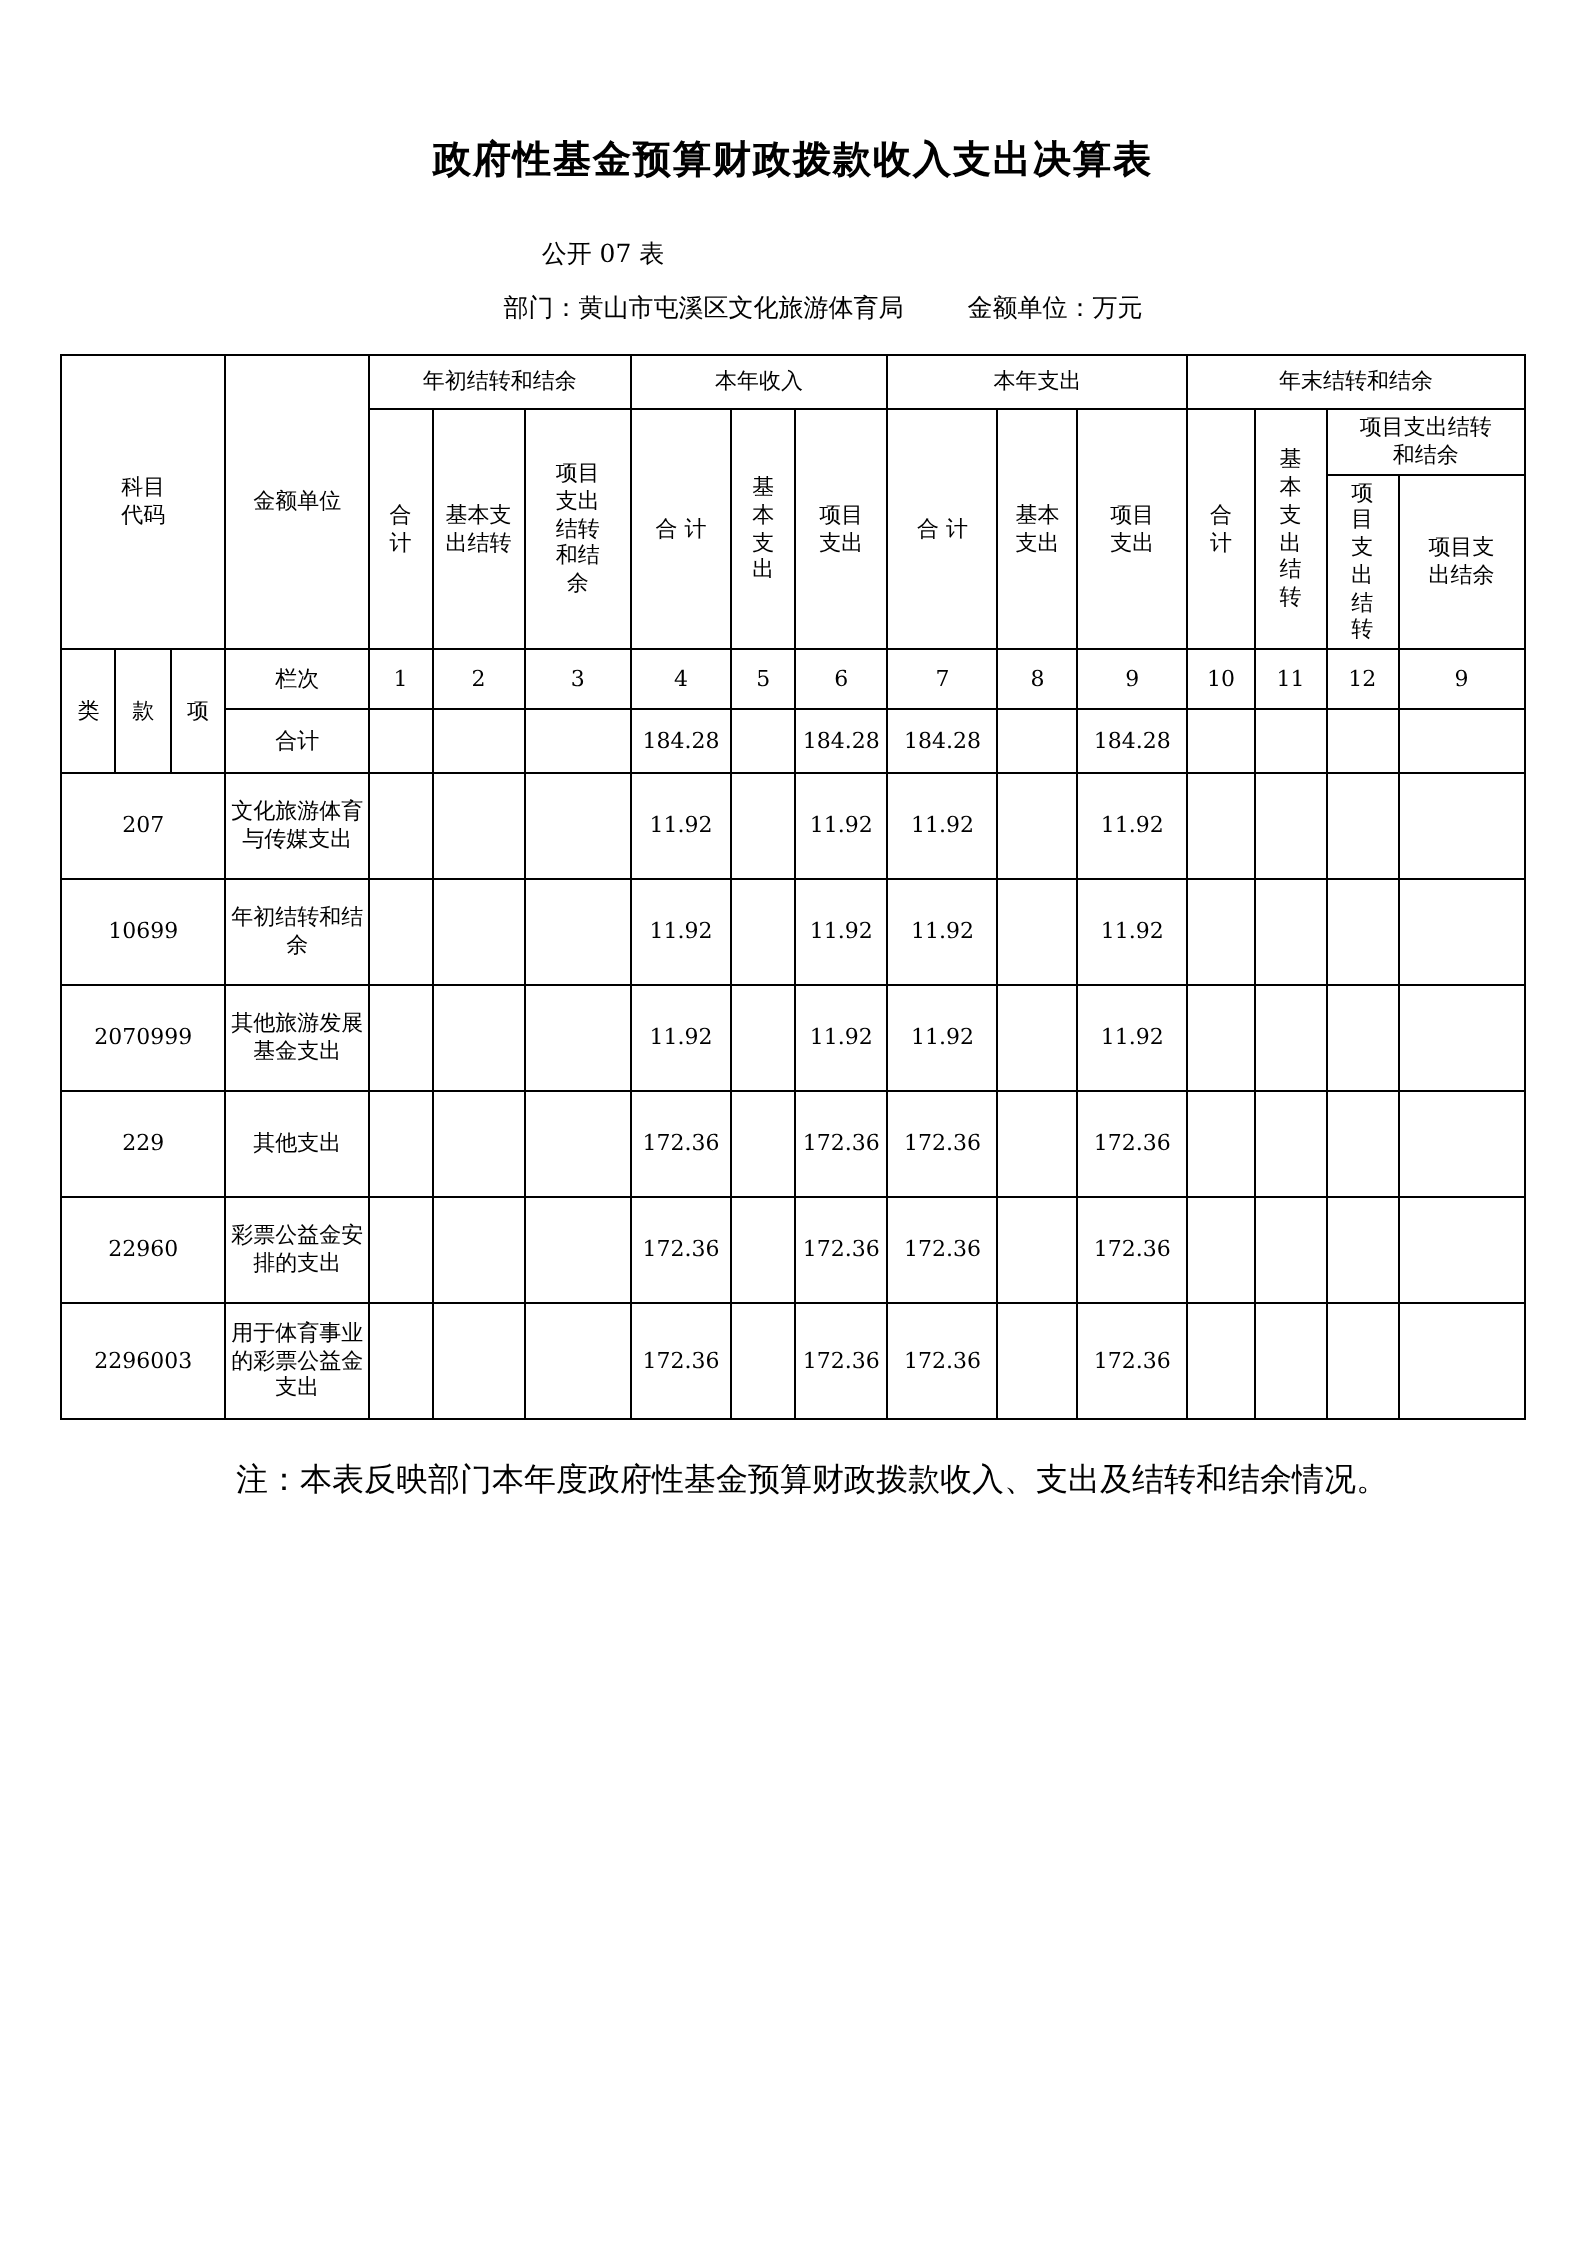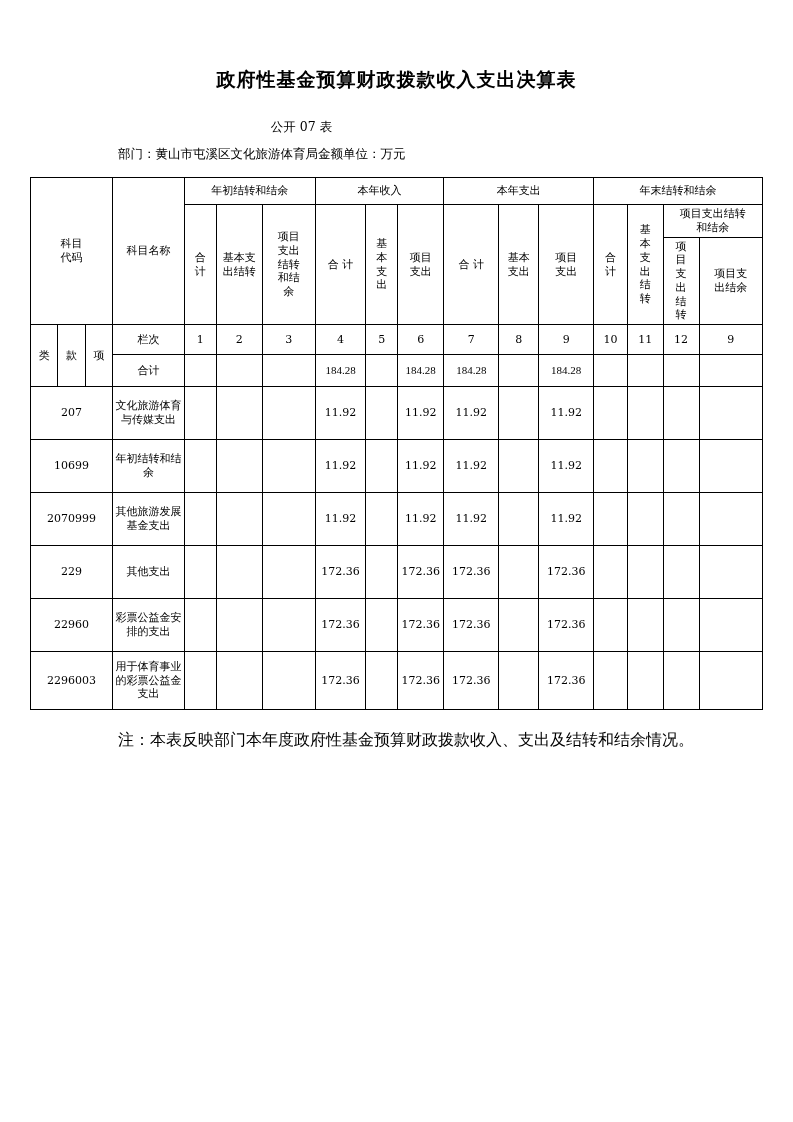--- a/index.html
+++ b/index.html
@@ -33,24 +33,25 @@
   .subtitle-row {
     margin-top: 26px;
     text-align: center;
     font-size: 12.5px;
     font-family: "DejaVu Serif", "Liberation Serif", serif;
     padding-right: 190px;
   }
   .meta-row {
     margin-top: 10px;
     display: flex;
-    justify-content: flex-start;
+    justify-content: center;
     font-size: 12.5px;
     font-family: "DejaVu Serif", "Liberation Serif", serif;
     padding: 0 58px 0 88px;
+    gap: 32px;
   }
   table.budget {
     margin-top: 14px;
     border-collapse: collapse;
     width: 733px;
     margin-left: 0px;
     table-layout: fixed;
     font-family: "DejaVu Serif", "Liberation Serif", serif;
   }
   table.budget td, table.budget th {
@@ -75,21 +76,20 @@
   }
   .name-head {
     font-size: 12.5px;
   }
   .row-label {
     font-size: 12px;
   }
   .total-row td {
     font-weight: bold;
     font-size: 11.5px;
-    font-family: Liberation Serif, serif;
   }
   .num {
     font-size: 11px;
     text-align: center;
   }
   td.name-cell {
     text-align: left;
     padding-left: 5px;
     font-size: 11.5px;
     line-height: 1.45;
@@ -140,21 +140,21 @@
       <col style="width:52px">
       <col style="width:32px">
       <col style="width:34px">
       <col style="width:34px">
       <col style="width:60px">
     </colgroup>
     <tbody>
 
       <tr class="h-row-1">
         <td colspan="3" rowspan="4" class="code-head">科目<br>代码</td>
-        <td rowspan="4" class="name-head">科目名称</td>
+        <td rowspan="4" class="name-head">金额单位</td>
         <td colspan="3" class="grp-head">年初结转和结余</td>
         <td colspan="3" class="grp-head">本年收入</td>
         <td colspan="3" class="grp-head">本年支出</td>
         <td colspan="4" class="grp-head">年末结转和结余</td>
       </tr>
       <tr class="h-row-2">
         <td rowspan="3" class="vtext">合<br>计</td>
         <td rowspan="3" class="vtext">基本支<br>出结转</td>
         <td rowspan="3" class="vtext">项目<br>支出<br>结转<br>和结<br>余</td>
         <td rowspan="3" class="vtext">合 计</td>

